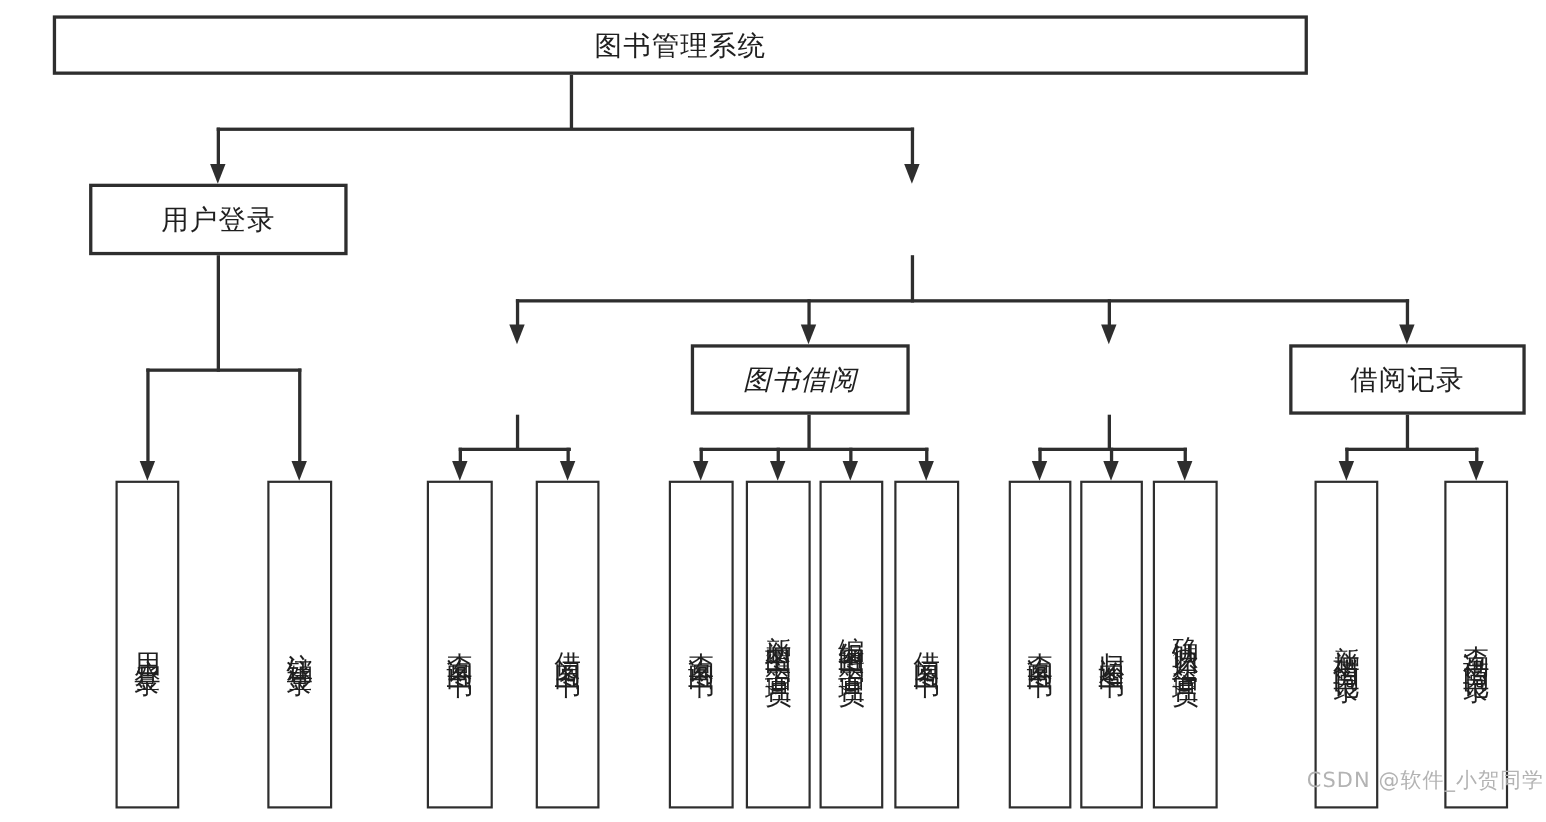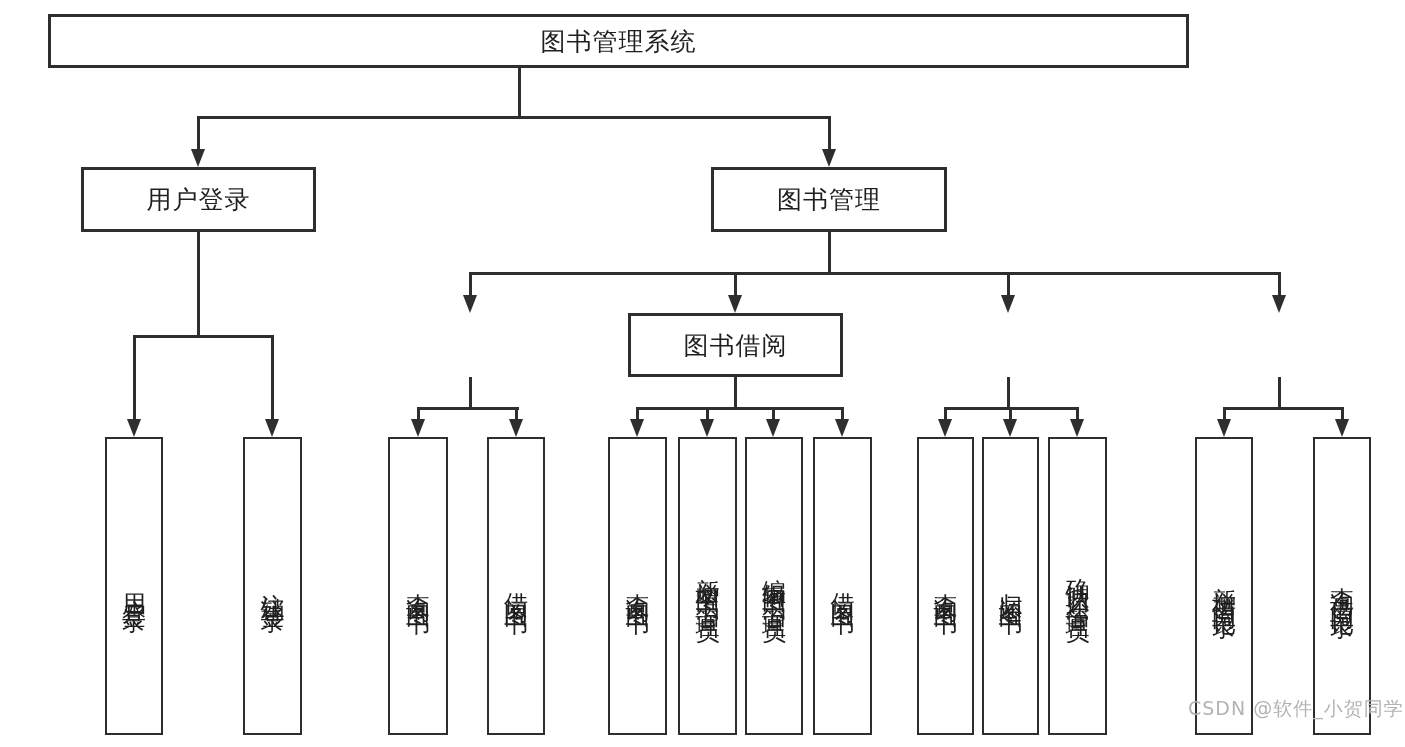--- a/index.html
+++ b/index.html
@@ -66,41 +66,41 @@
   <div class="box" style="left:20px; top:14px; width:1141px; height:54px;margin-left:28px;">图书管理系统</div>
 
   <div class="vline" style="left:518px; top:68px; height:50px;"></div>
   <div class="hline" style="left:197px; top:116px; width:634px;"></div>
   <div class="vline" style="left:197px; top:116px; height:34px;"></div>
   <div class="arrow" style="left:191px; top:149px;"></div>
   <div class="vline" style="left:828px; top:116px; height:34px;"></div>
   <div class="arrow" style="left:822px; top:149px;"></div>
 
   <div class="box" style="left:81px; top:167px; width:235px; height:65px;">用户登录</div>
-  <div class="box" style="left:711px; top:167px; width:236px; height:65px;">图书管理</div>
 
   <div class="vline" style="left:197px; top:232px; height:106px;"></div>
   <div class="hline" style="left:133px; top:335px; width:141px;"></div>
   <div class="vline" style="left:133px; top:335px; height:85px;"></div>
   <div class="arrow" style="left:127px; top:419px;"></div>
   <div class="vline" style="left:271px; top:335px; height:85px;"></div>
   <div class="arrow" style="left:265px; top:419px;"></div>
 
   <div class="vline" style="left:828px; top:232px; height:43px;"></div>
   <div class="hline" style="left:469px; top:272px; width:812px;"></div>
   <div class="vline" style="left:469px; top:272px; height:24px;"></div>
   <div class="arrow" style="left:463px; top:295px;"></div>
   <div class="vline" style="left:734px; top:272px; height:24px;"></div>
   <div class="arrow" style="left:728px; top:295px;"></div>
   <div class="vline" style="left:1007px; top:272px; height:24px;"></div>
   <div class="arrow" style="left:1001px; top:295px;"></div>
   <div class="vline" style="left:1278px; top:272px; height:24px;"></div>
   <div class="arrow" style="left:1272px; top:295px;"></div>
 
-  <div class="box" style="left:628px; top:313px; width:215px; height:64px;">图书借阅</div>
+  <div class="box" style="left:628px; top:313px; width:199px; height:64px;font-style:italic;">图书借阅</div>
+  <div class="box" style="left:1172px; top:313px; width:215px; height:64px;">借阅记录</div>
 
   <div class="vline" style="left:469px; top:377px; height:33px;"></div>
   <div class="hline" style="left:417px; top:407px; width:102px;"></div>
   <div class="vline" style="left:417px; top:407px; height:14px;"></div>
   <div class="arrow" style="left:411px; top:419px;"></div>
   <div class="vline" style="left:515px; top:407px; height:14px;"></div>
   <div class="arrow" style="left:509px; top:419px;"></div>
 
   <div class="vline" style="left:734px; top:377px; height:33px;"></div>
   <div class="hline" style="left:636px; top:407px; width:208px;"></div>

